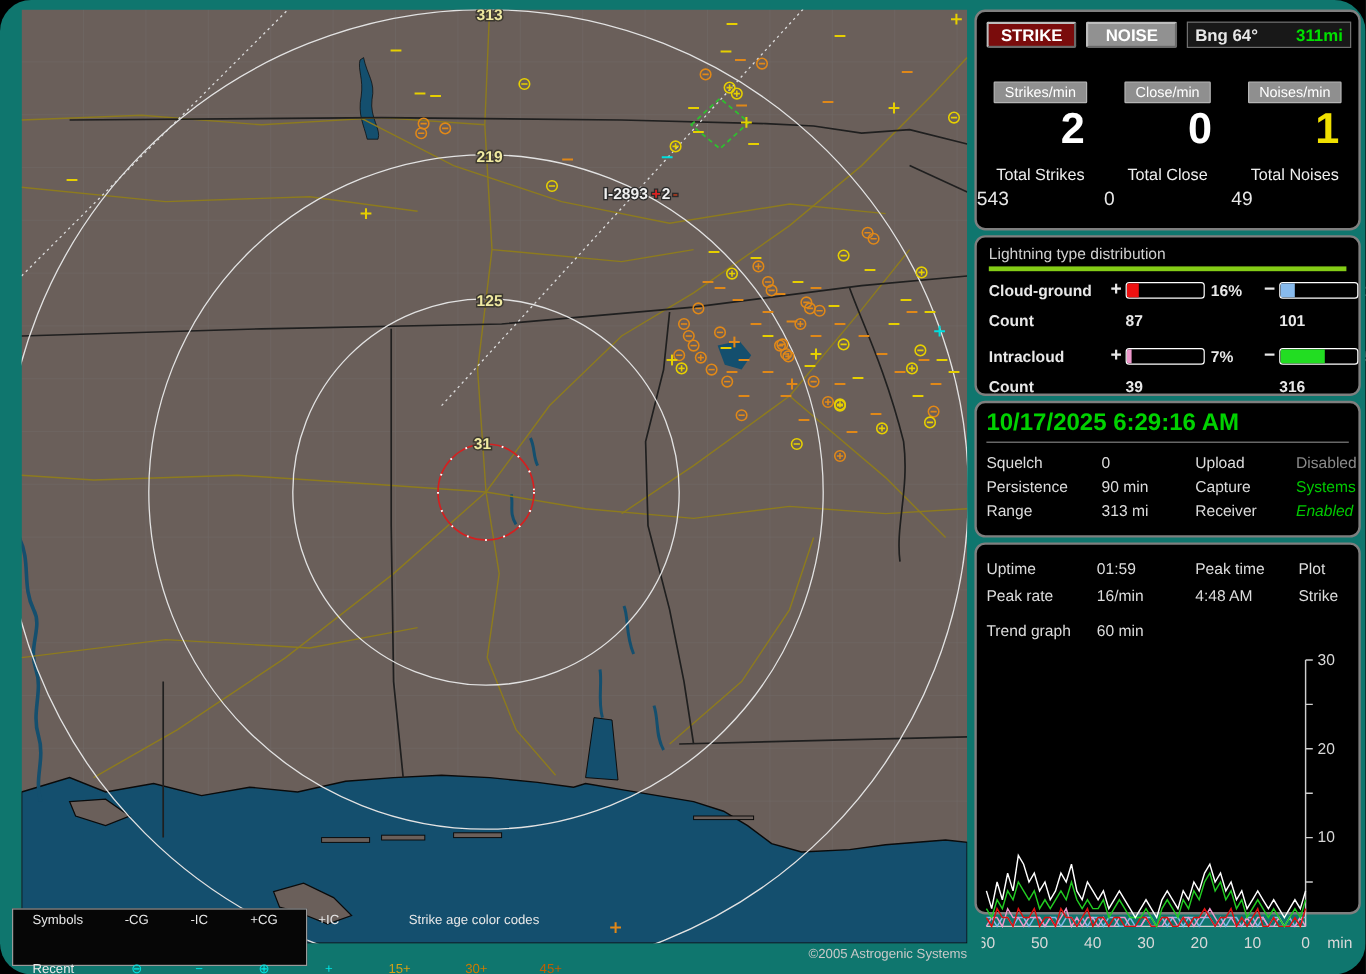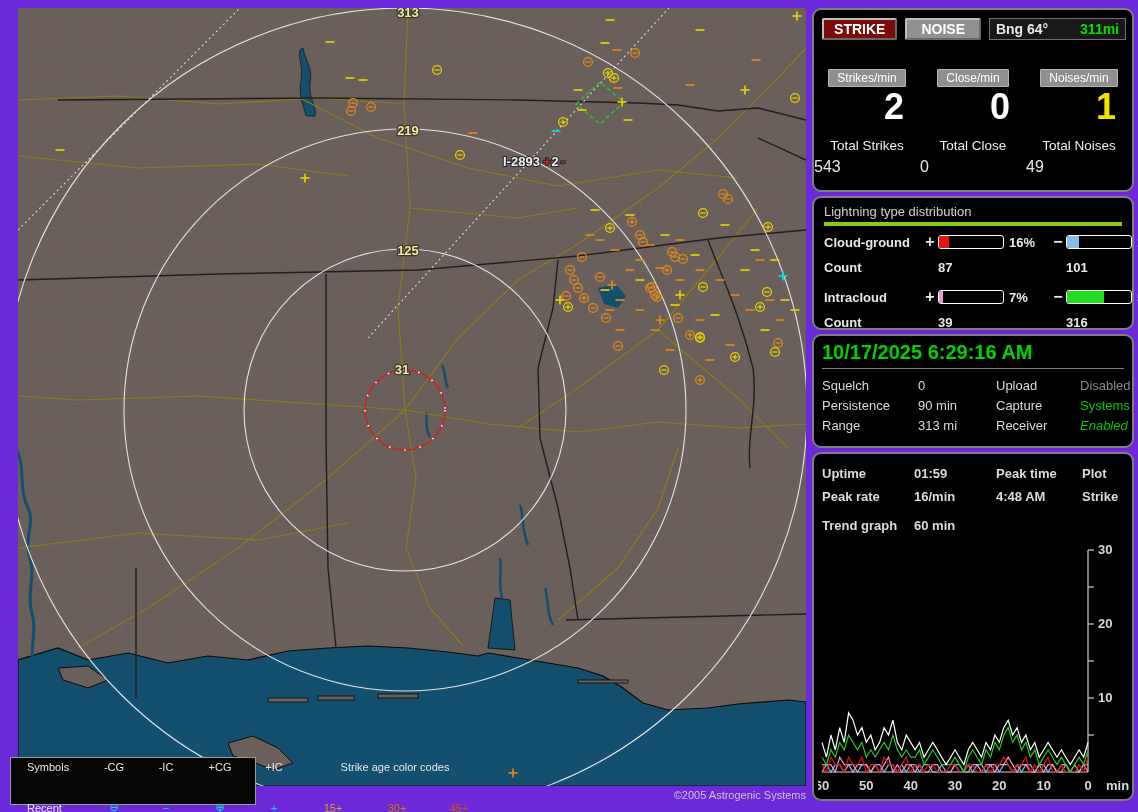--- a/index.html
+++ b/index.html
@@ -1,35 +1,35 @@
 <!DOCTYPE html>
 <html><head>
 <meta charset="utf-8">
 <style>
   html,body{margin:0;padding:0;background:#000;}
-  .screen{position:relative;width:1138px;height:812px;background:#6d28d9;overflow:hidden;
-          font-family:"Liberation Sans",sans-serif;color:#e8e8e8;}
+  .screen{position:relative;width:1138px;height:812px;background:#0f766e;overflow:hidden;
+          font-family:"Liberation Sans",sans-serif;color:#e8e8e8;border-radius:26px;}
   
   #map-wrap{position:absolute;left:18px;top:8px;width:788px;height:778px;}
   #copyright{position:absolute;left:480px;top:789px;width:326px;text-align:right;
              font-size:11px;color:#c8c8c8;}
   
   #map-legend{position:absolute;left:10px;top:757px;width:246px;height:48px;background:#060606;
               border:1px solid #9a9a9a;box-sizing:border-box;font-size:11px;color:#e8e8e8;
               display:grid;grid-template-columns:48px 26px 26px 30px 26px 40px 36px 36px;
               grid-auto-rows:15px;align-items:center;padding:1px 16px;gap:26px;}
   #map-legend .c{text-align:center;}
   #map-legend .age-title{grid-column:6 / span 3;text-align:center;}
   
   .pbox{position:absolute;left:812px;width:322px;background:#000;border:2px solid #7f7f7f;
         border-radius:9px;box-sizing:border-box;}
   #box-rates{top:8px;height:184px;}
   #box-dist{top:196px;height:134px;}
   #box-status{top:334px;height:114px;}
-  #box-trend{top:452px;height:349px;font-weight:bold;}
+  #box-trend{top:452px;height:310px;}
   .btn-row{position:absolute;top:8px;left:8px;right:6px;height:22px;display:flex;gap:8px;}
   .tbtn{width:76px;text-align:center;font-weight:bold;font-size:14px;color:#fff;
         border:2px outset #bdbdbd;border-radius:2px;line-height:18px;box-sizing:border-box;}
   #strike-btn{background:#7a0c0c;}
   #noise-btn{background:#919191;}
   #bng-box{margin-left:auto;width:138px;background:#181818;border:1px solid #6f6f6f;
            display:flex;justify-content:space-between;align-items:center;padding:0 6px;
            font-weight:bold;font-size:14px;box-sizing:border-box;}
   #bng-range{color:#00e000;}
   .rates-row{position:absolute;top:58px;left:0;right:0;display:flex;}

